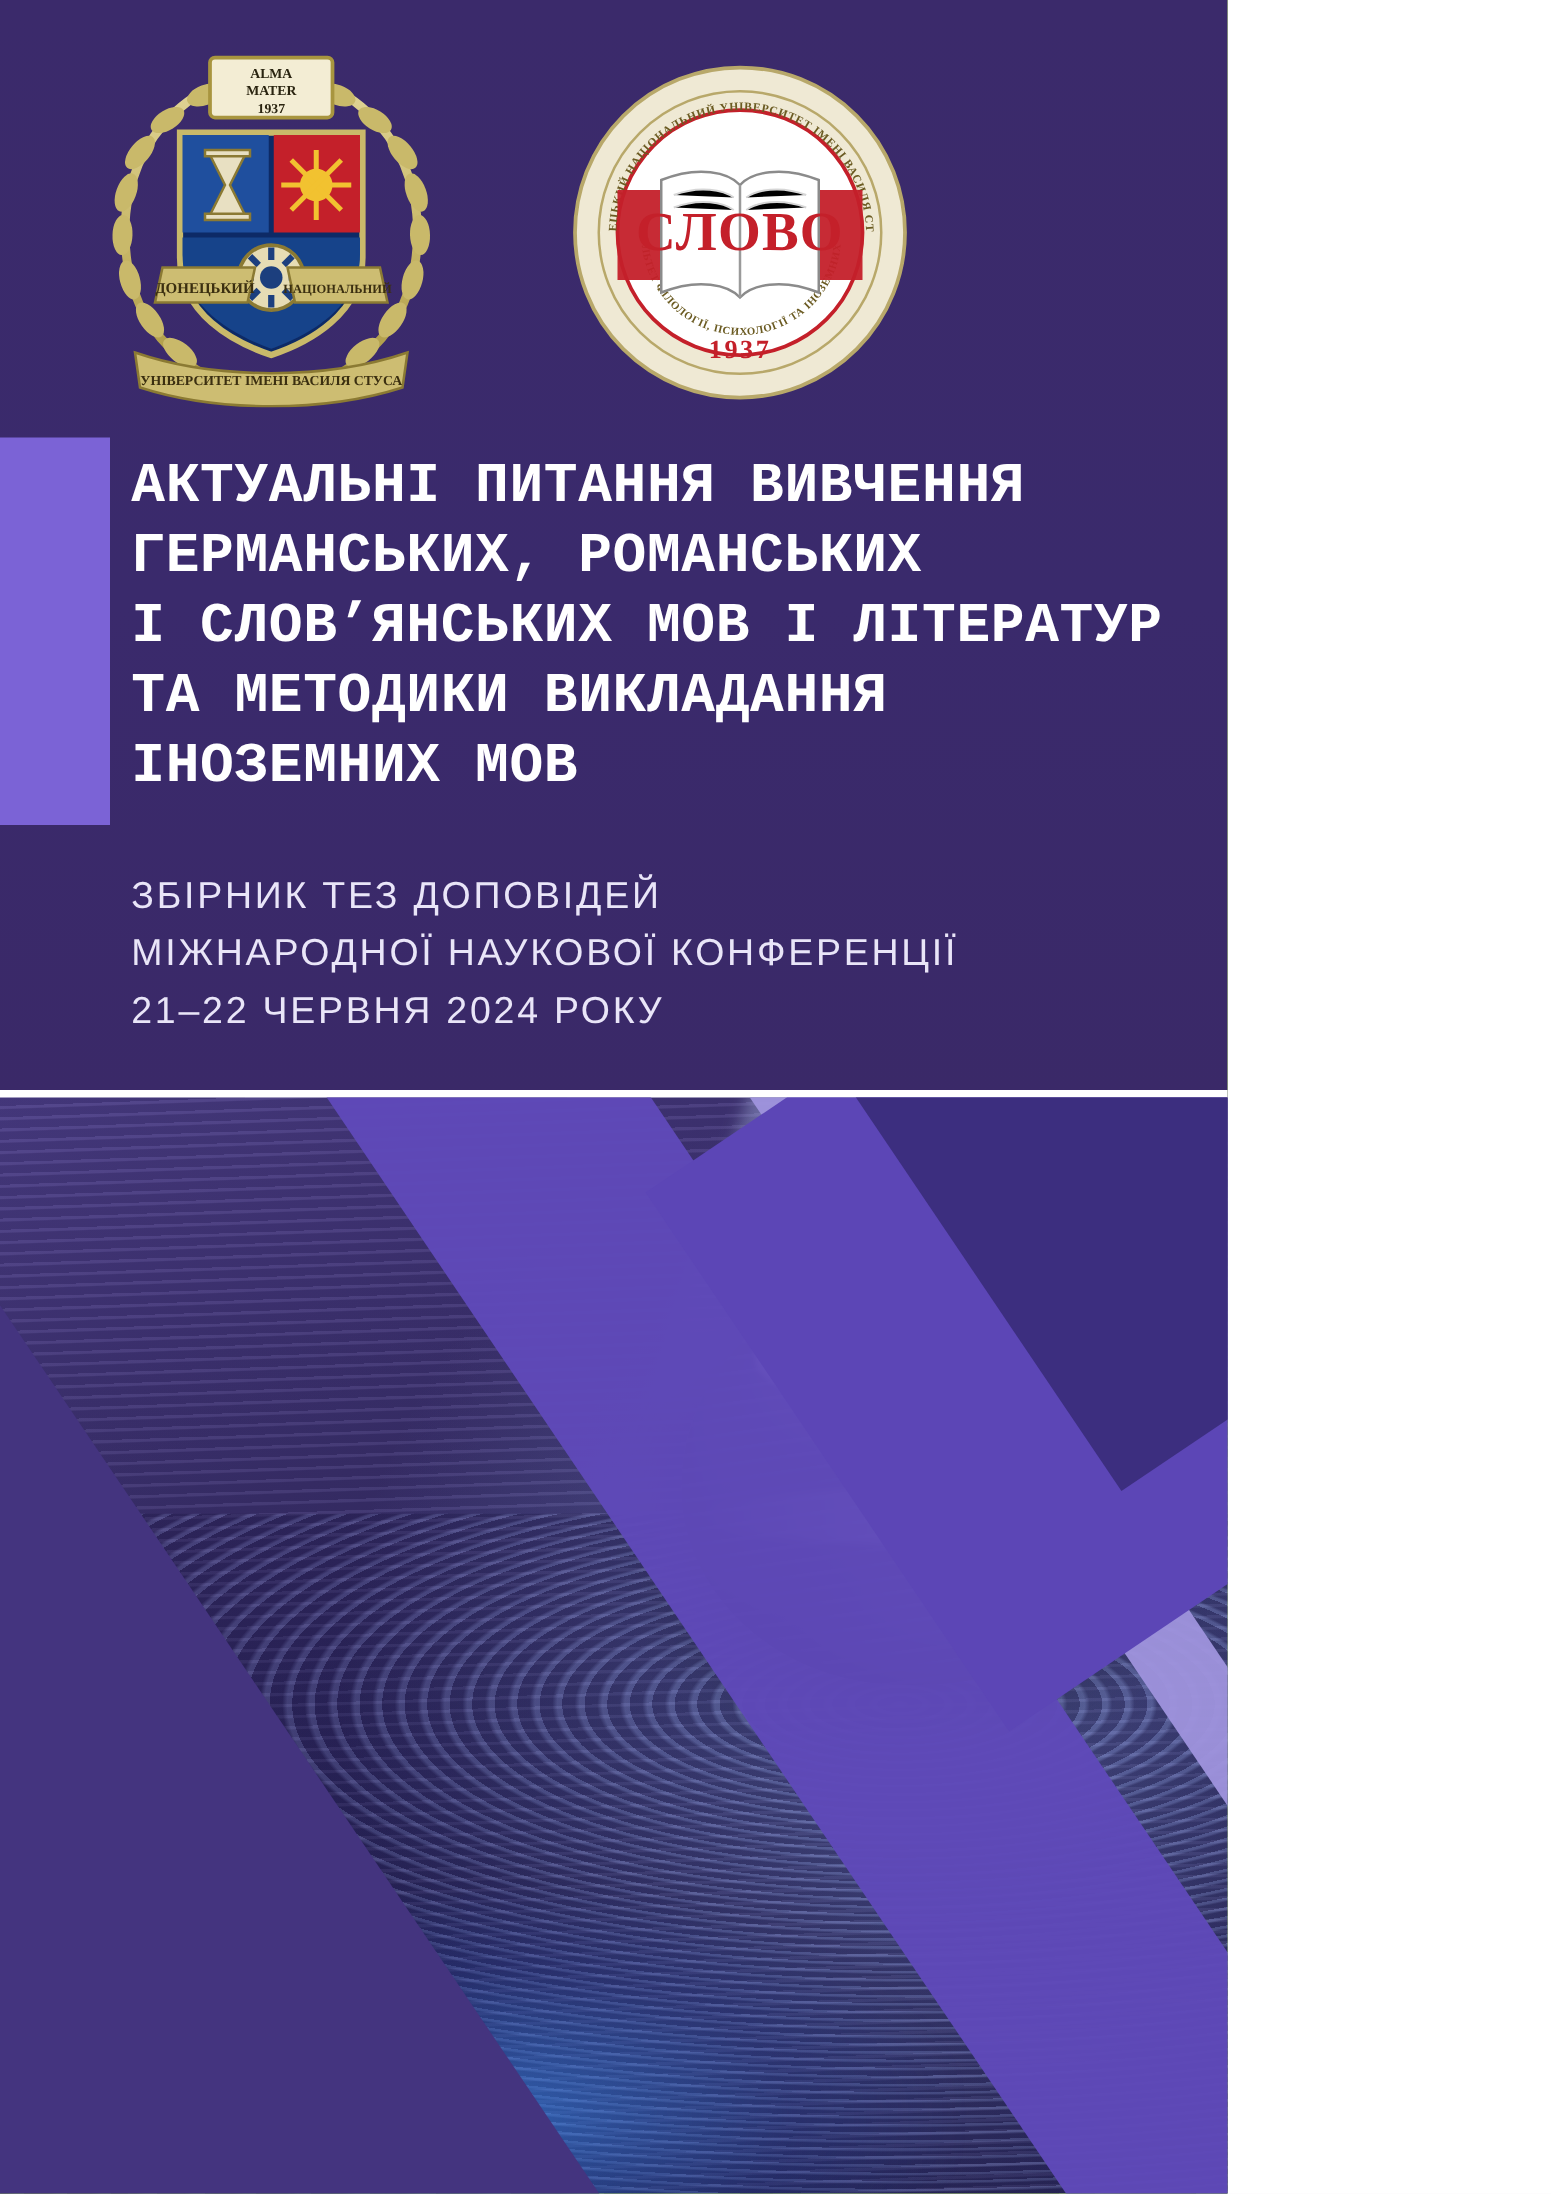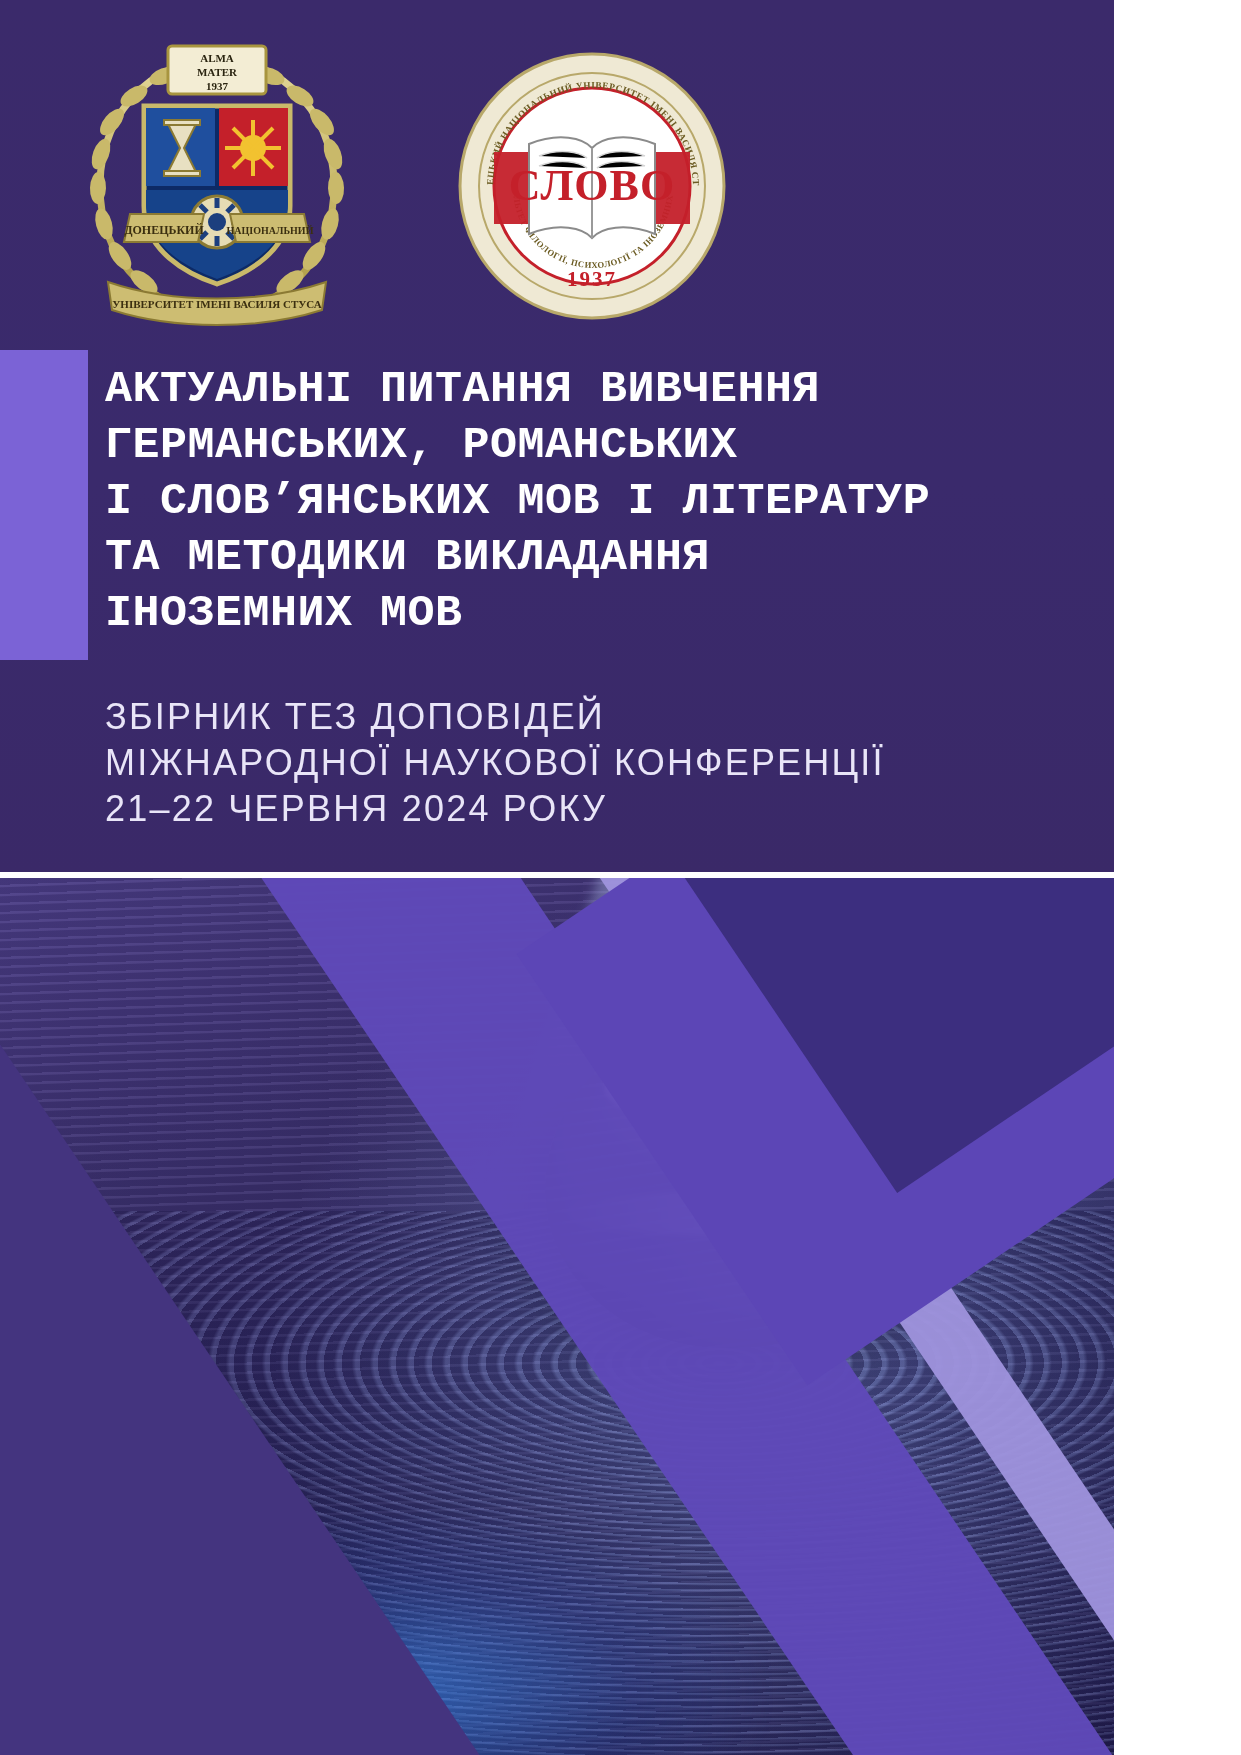--- a/index.html
+++ b/index.html
@@ -5,21 +5,21 @@
   html, body {
     margin: 0;
     padding: 0;
     background: #ffffff;
   }
   body {
     font-family: "Liberation Sans", sans-serif;
   }
   .page {
     position: relative;
-    width: 1114px;
+    width: 982px;
     height: 1755px;
     overflow: hidden;
     background: #84cc16;
   }
 
   
   .top-block {
     position: absolute;
     left: 0; top: 0;
     width: 1241px;
@@ -72,21 +72,21 @@
     text-transform: uppercase;
     margin: 0;
     white-space: pre-line;
   }
   .subtitle {
     position: absolute;
     left: 105px;
     top: 694px;
     width: 1000px;
     color: #e9e5f8;
-    font-size: 36px;
+    font-size: 30px;
     line-height: 46px;
     letter-spacing: 2.2px;
     text-transform: uppercase;
     white-space: pre-line;
   }
 
   
   .photo-area {
     position: absolute;
     left: 0;

